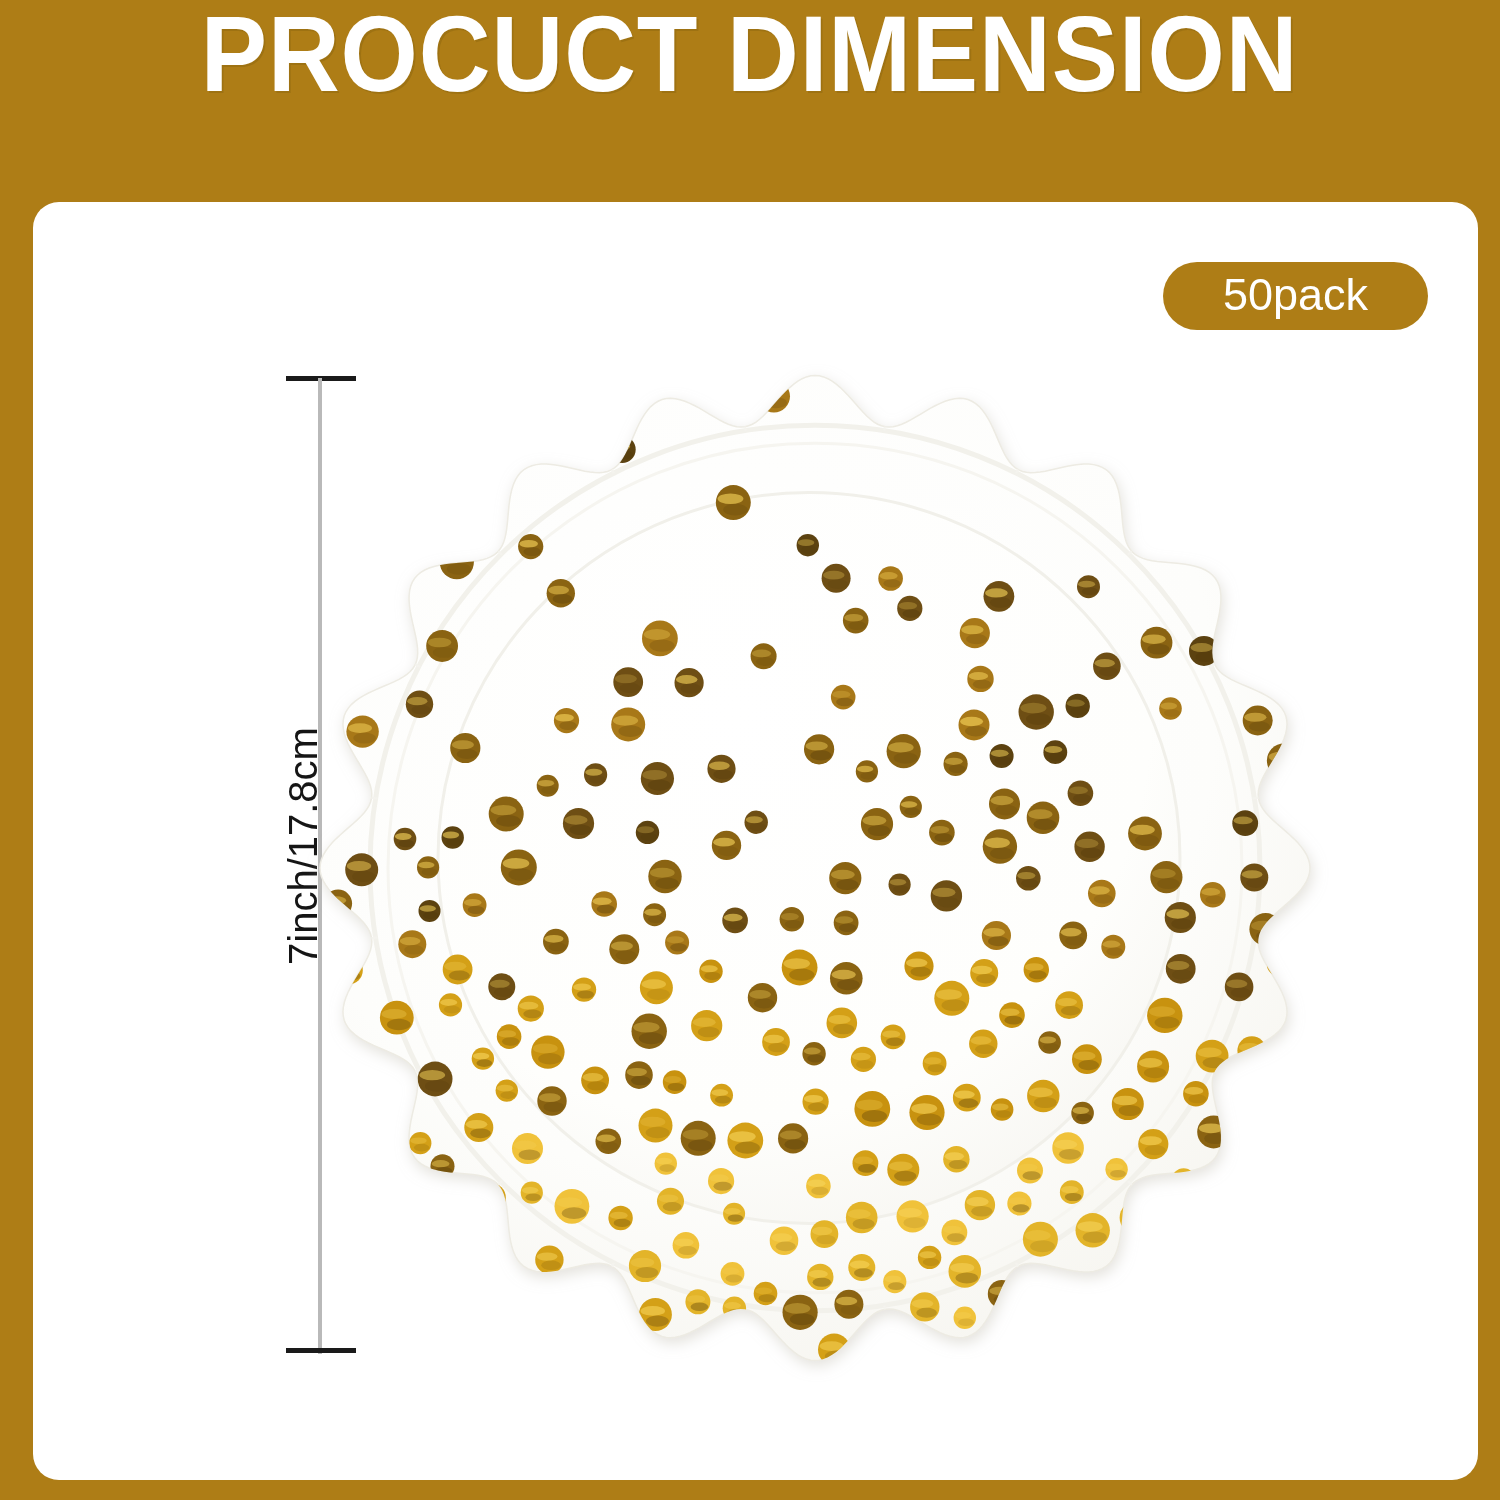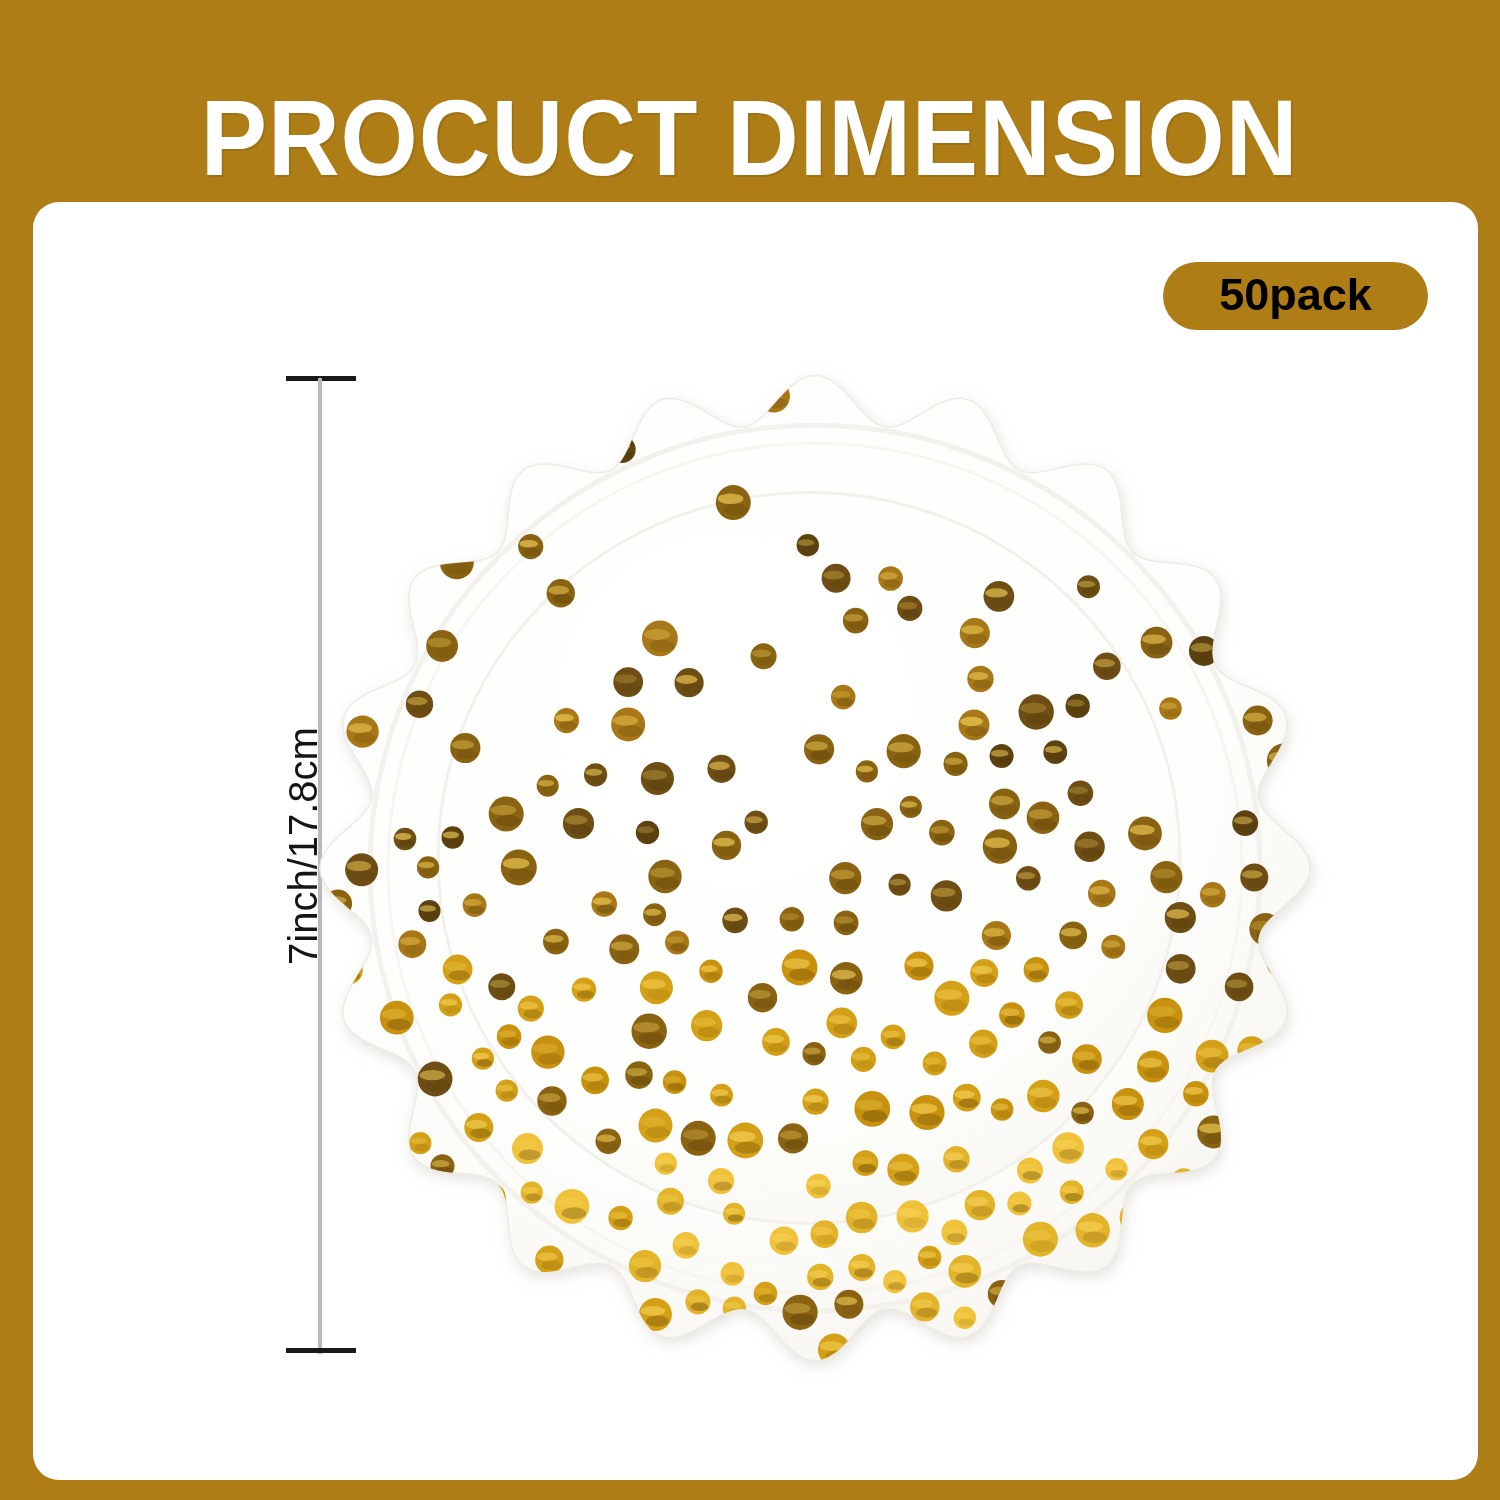--- a/index.html
+++ b/index.html
@@ -14,21 +14,21 @@
     position:relative;
     width:1500px; height:1500px;
     background:#AE7D16;
   }
 
   .title-bar {
     position:absolute;
     left:0; top:0;
     width:1500px; height:200px;
     display:flex;
-    align-items:flex-end;
+    align-items:flex-start;
     justify-content:center;
   }
   .title-text {
     font-family:"Liberation Sans Narrow", "Liberation Sans", sans-serif;
     font-weight:700;
     font-size:108px;
     line-height:1;
     color:#FFFFFF;
     letter-spacing:1px;
     transform:scaleX(0.92);
@@ -51,23 +51,23 @@
     position:absolute;
     left:1130px; top:60px;
     width:265px; height:68px;
     background:#AE7D16;
     border-radius:34px;
     display:flex;
     align-items:center;
     justify-content:center;
   }
   .badge-label {
-    color:#000000;
+    color:#ffffff;
     font-size:45px;
-    font-weight:700;
+    font-weight:400;
     line-height:1;
     letter-spacing:0px;
     padding-bottom:4px;
   }
 
   
   .dim-ruler {
     position:absolute;
     left:230px; top:174px;
     width:120px; height:1000px;

